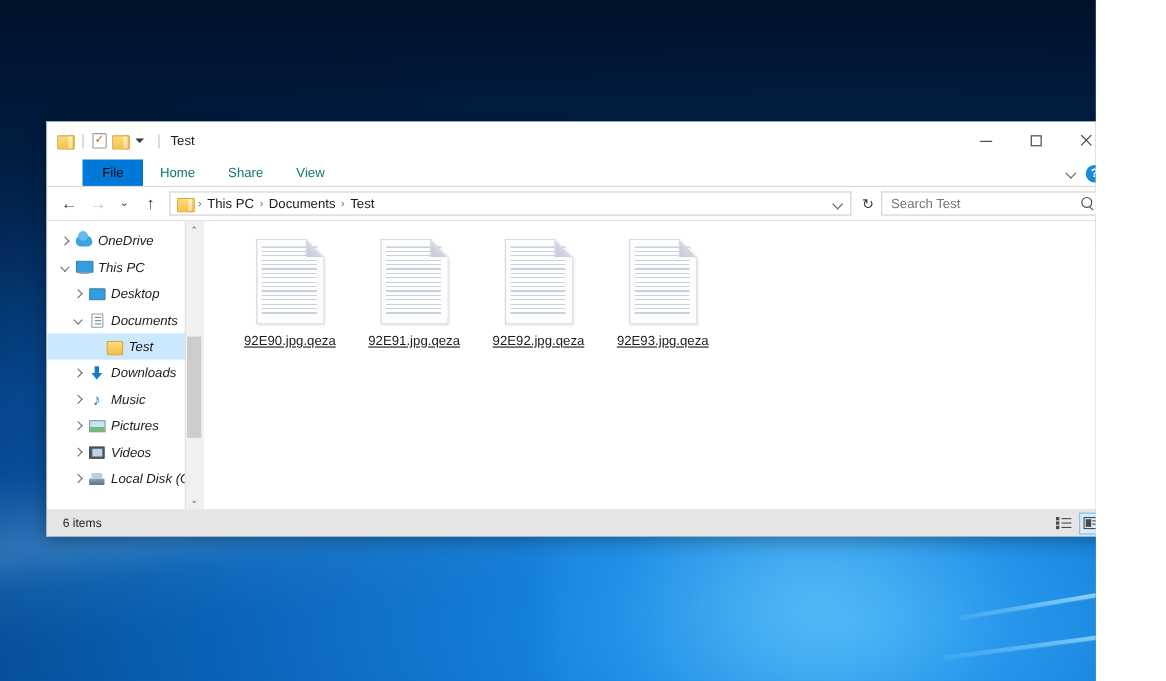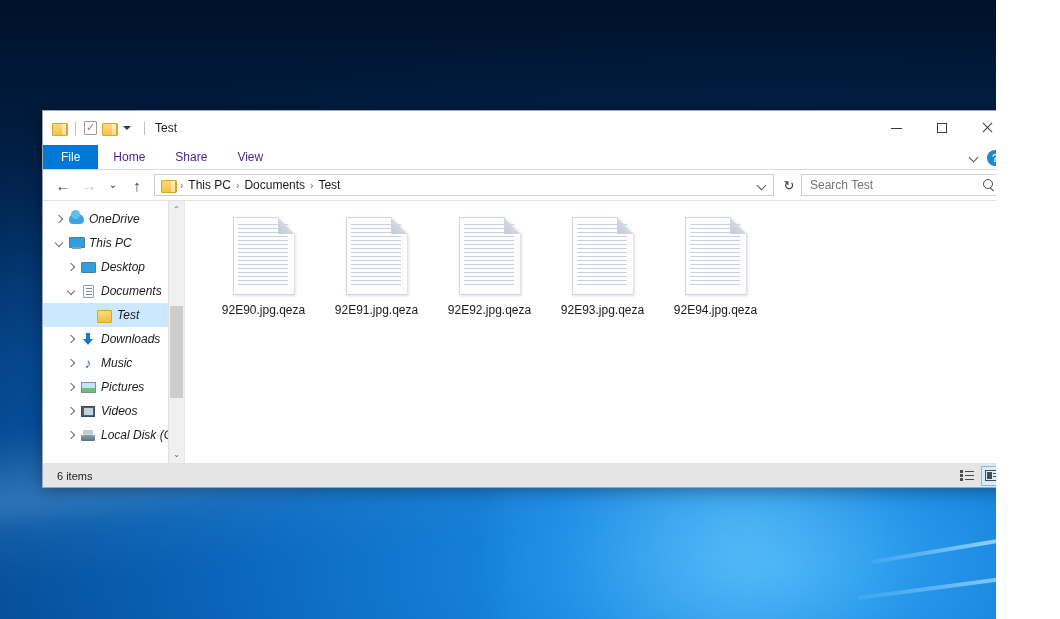--- a/index.html
+++ b/index.html
@@ -137,24 +137,24 @@
   
   .ribbon {
     height: 25px; flex: 0 0 25px;
     display: flex; align-items: stretch;
     border-bottom: 1px solid #d9d9d9;
     background: #ffffff;
     position: relative;
   }
   .tab {
     display: flex; align-items: center; padding: 0 15px;
-    font-size: 12px; color: #4c1d95; cursor: default;
+    font-size: 12px; color: #0f766e; cursor: default;
   }
   .tab.file {
-    background: #0078d7; color: #ffffff; padding: 0 18px;
+    background: #0078d7; color: #000000; padding: 0 18px; margin-left: 32px;
   }
   .ribbon-right {
     position: absolute; right: 6px; top: 0; height: 25px;
     display: flex; align-items: center; gap: 8px;
   }
   .chev-down {
     width: 9px; height: 9px; position: relative;
   }
   .chev-down::before {
     content: ""; position: absolute; left: 0; top: 1px;
@@ -408,20 +408,21 @@
     width: 17px; height: 17px;
     background: linear-gradient(225deg, #e7eaf0 0%, #d2d7e2 58%, #c3c9d6 100%);
     clip-path: polygon(0 0, 100% 100%, 0 100%);
     border-left: 1px solid #cfd4df;
   }
   .filelabel {
     margin-top: 7px;
     font-size: 12px; color: #1b1b1b;
     padding: 1px 3px;
     white-space: nowrap;
+    text-decoration: underline;
   }
 
   
   .statusbar {
     height: 24px; flex: 0 0 24px;
     border-top: 1px solid #e3e3e3;
     background: #e5e5e5;
     display: flex; align-items: center;
     padding: 0 6px 0 14px;
     font-size: 11px; color: #1b1b1b;
@@ -679,28 +680,20 @@
 
           <div class="fileitem">
             <div class="page-icon">
               <div class="page-body"></div>
                 <div class="page-lines"></div>
                 <div class="page-fold"></div>
             </div>
             <div class="filelabel">92E93.jpg.qeza</div>
           </div>
 
-          <div class="fileitem">
-            <div class="page-icon">
-              <div class="page-body"></div>
-                <div class="page-lines"></div>
-                <div class="page-fold"></div>
-            </div>
-            <div class="filelabel">92E94.jpg.qeza</div>
-          </div>
 
 
         </div>
       </div>
     </div>
 
     <div class="statusbar">
       <span>6 items</span>
       <span class="status-spacer"></span>
       <div class="viewbtns">

